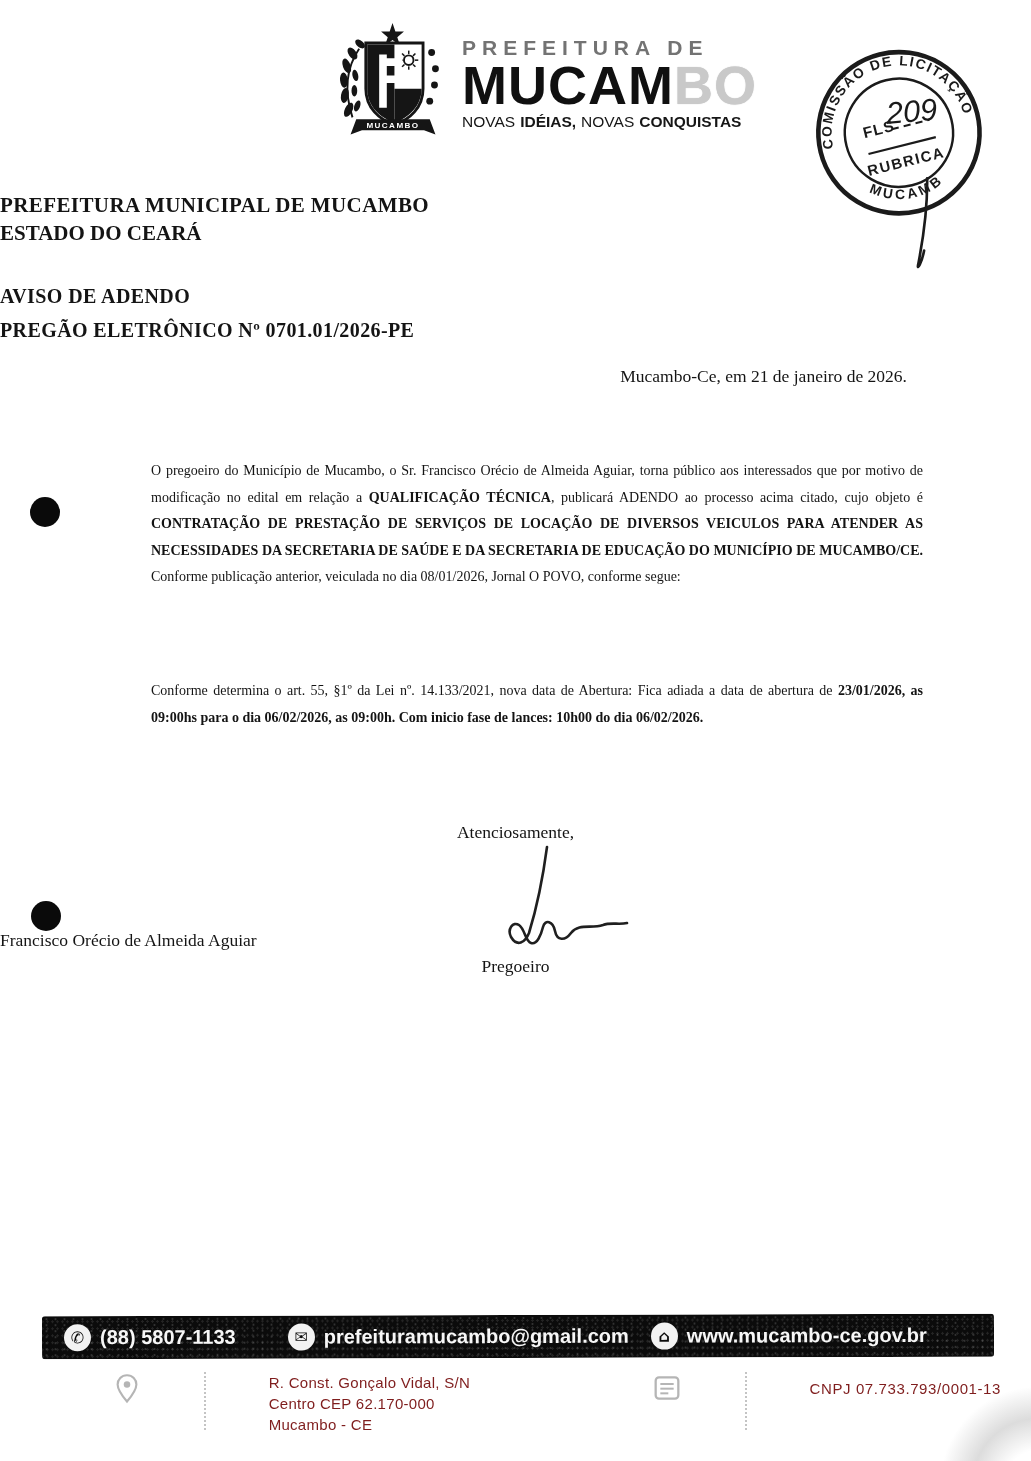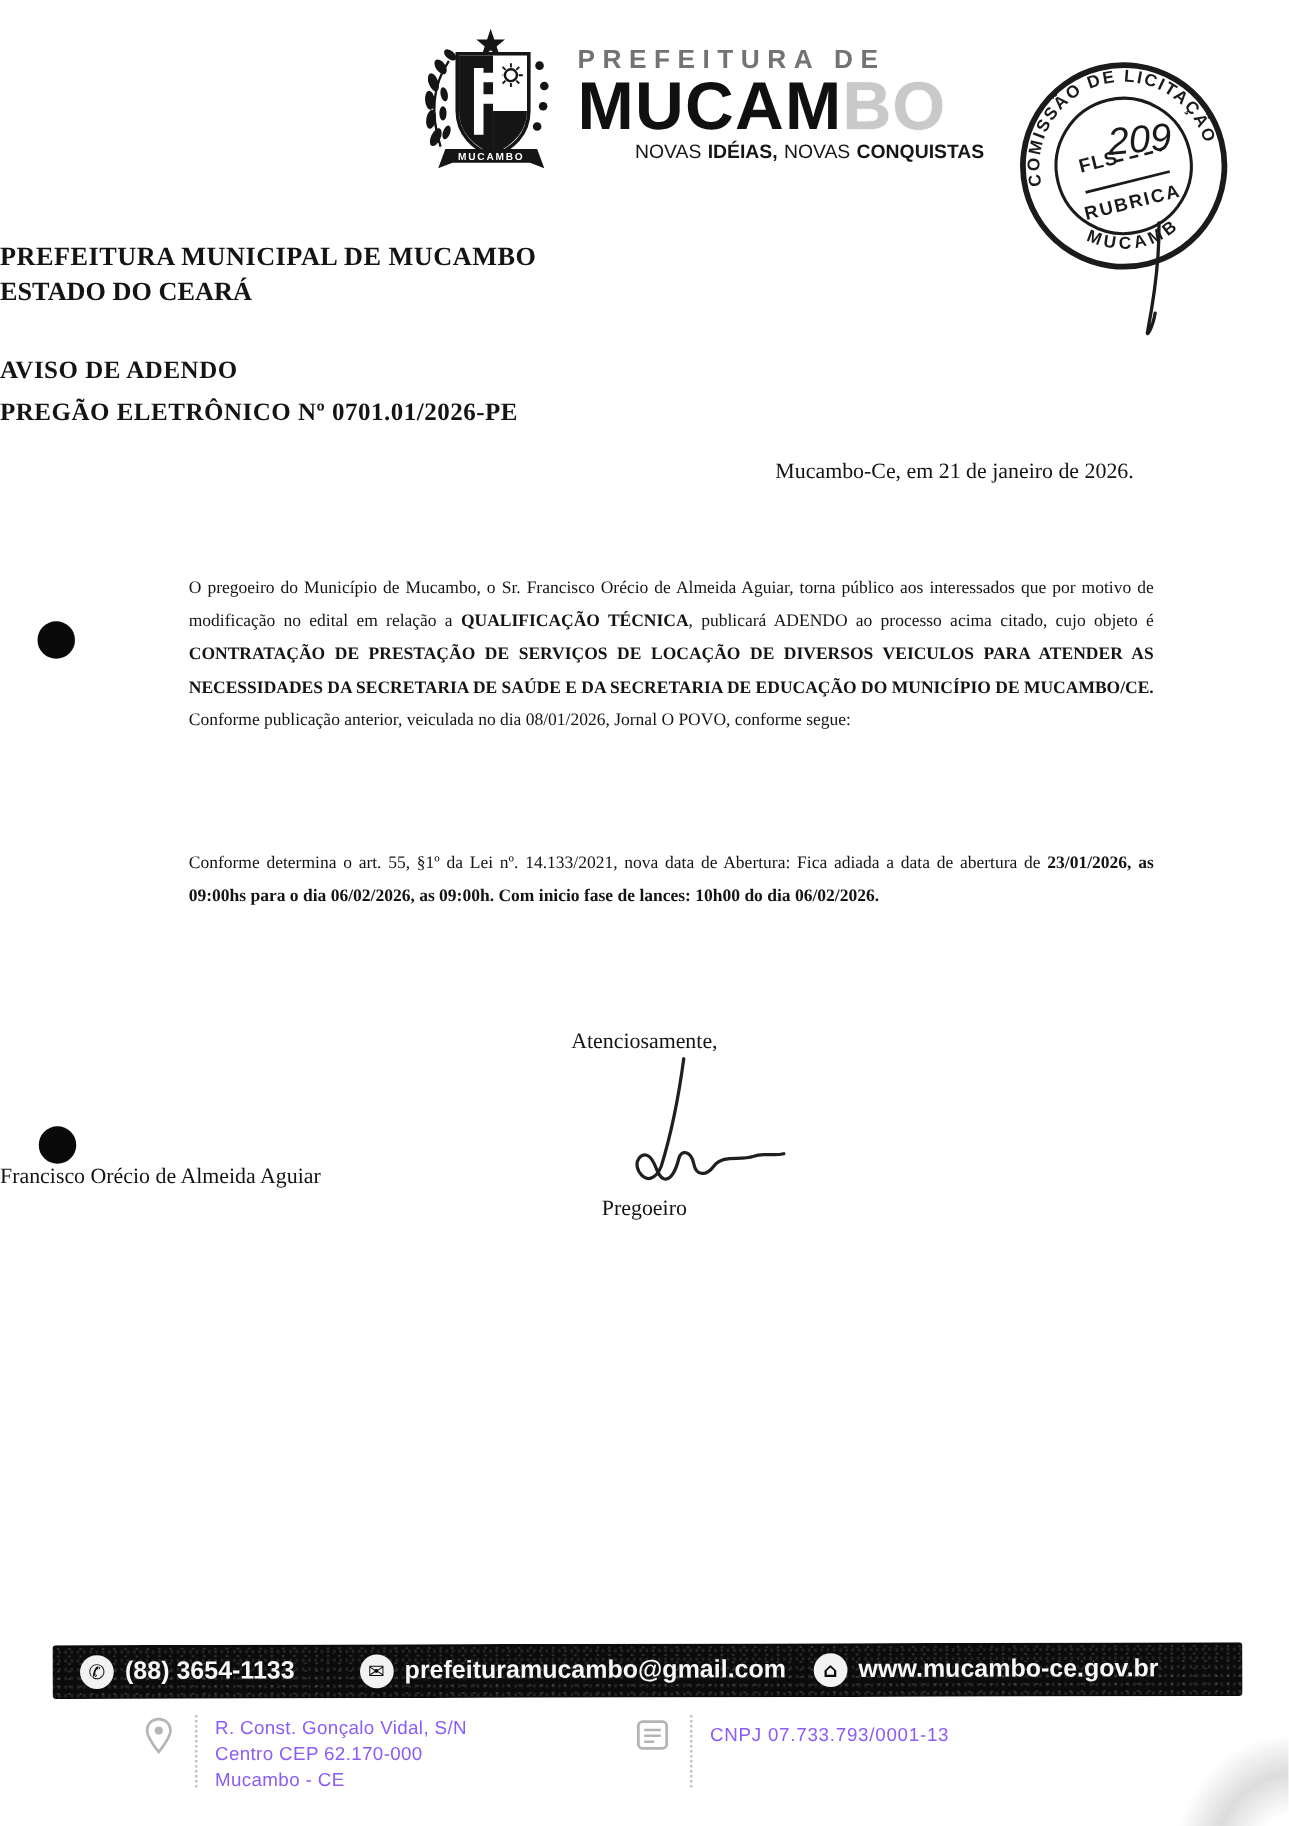--- a/index.html
+++ b/index.html
@@ -6,21 +6,21 @@
   .page{position:relative;width:1031px;height:1461px;background:#ffffff;overflow:hidden;
         font-family:"Liberation Serif",serif;color:#141414;}
 
   
   .logo{position:absolute;left:333px;top:22px;display:flex;gap:9px;align-items:flex-start;}
   .crest-svg{width:120px;height:124px;}
   .logo-text{margin-top:14px;font-family:"Liberation Sans",sans-serif;}
   .logo-top{font-size:21px;font-weight:800;letter-spacing:6px;color:#737373;}
   .logo-main{font-size:54px;font-weight:800;letter-spacing:1px;line-height:50px;color:#101010;}
   .logo-main .faded{color:#c9c9c9;text-shadow:0 0 1px #bdbdbd;}
-  .logo-tagline{display:flex;gap:5px;font-size:15.5px;margin-top:3px;color:#161616;margin-left:46px;}
+  .logo-tagline{display:flex;gap:5px;font-size:15.5px;margin-top:3px;color:#161616;}
   .logo-tagline .reg{font-weight:500;}
   .logo-tagline b{font-weight:800;}
 
   
   .stamp{position:absolute;left:812px;top:30px;width:185px;height:250px;}
   .stamp-svg{width:100%;height:100%;transform:rotate(-14deg);}
   .stamp-svg text{font-family:"Liberation Sans",sans-serif;fill:#1a1a1a;}
 
   
   .titleblock{position:absolute;left:0;top:193px;width:100%;text-align:left;font-weight:bold;}
@@ -61,21 +61,21 @@
   .bar-group{display:flex;align-items:center;gap:9px;white-space:nowrap;}
   .g-phone{margin-left:22px;}
   .g-mail{margin-left:52px;}
   .g-web{margin-left:22px;}
   .bar-ic{width:27px;height:27px;border-radius:50%;background:#f2f2f2;color:#0b0b0b;
           display:flex;align-items:center;justify-content:center;font-size:16px;
           font-family:"DejaVu Sans",sans-serif;flex:0 0 auto;}
 
   
   .subfooter{position:absolute;left:112px;top:1372px;right:30px;display:flex;
-             align-items:flex-start;font-family:"Liberation Sans",sans-serif;color:#8b5cf6;}
+             align-items:flex-start;font-family:"Liberation Sans",sans-serif;color:#7f1d1d;justify-content:space-between;}
   .divider{border-left:2px dotted #c4c4c4;height:58px;margin:0 14px;}
   .addr{font-size:15px;line-height:21px;letter-spacing:.3px;width:268px;}
   .cnpj{font-size:15px;letter-spacing:.6px;padding-top:8px;white-space:nowrap;}
   .sf-icon{flex:0 0 auto;}
   .g-doc{margin-left:66px;}
 
   .corner-shade{position:absolute;right:0;top:1330px;width:90px;height:131px;
     background:radial-gradient(circle at 108% 118%, #ffffff 34px, #dcdcdc 66px, rgba(220,220,220,0) 98px);}
 </style>
 </head>
@@ -174,21 +174,21 @@
 
   <div class="signer">Francisco Orécio de Almeida Aguiar</div>
   <div class="role">Pregoeiro</div>
 
   <div class="hole hole1"></div>
   <div class="hole hole2"></div>
 
   <div class="bar">
     <div class="bar-group g-phone">
       <span class="bar-ic">✆</span>
-      <span>(88) 3654-1133</span>
+      <span>(88) 5807-1133</span>
     </div>
     <div class="bar-group g-mail">
       <span class="bar-ic">✉</span>
       <span>prefeituramucambo@gmail.com</span>
     </div>
     <div class="bar-group g-web">
       <span class="bar-ic">⌂</span>
       <span>www.mucambo-ce.gov.br</span>
     </div>
   </div>

